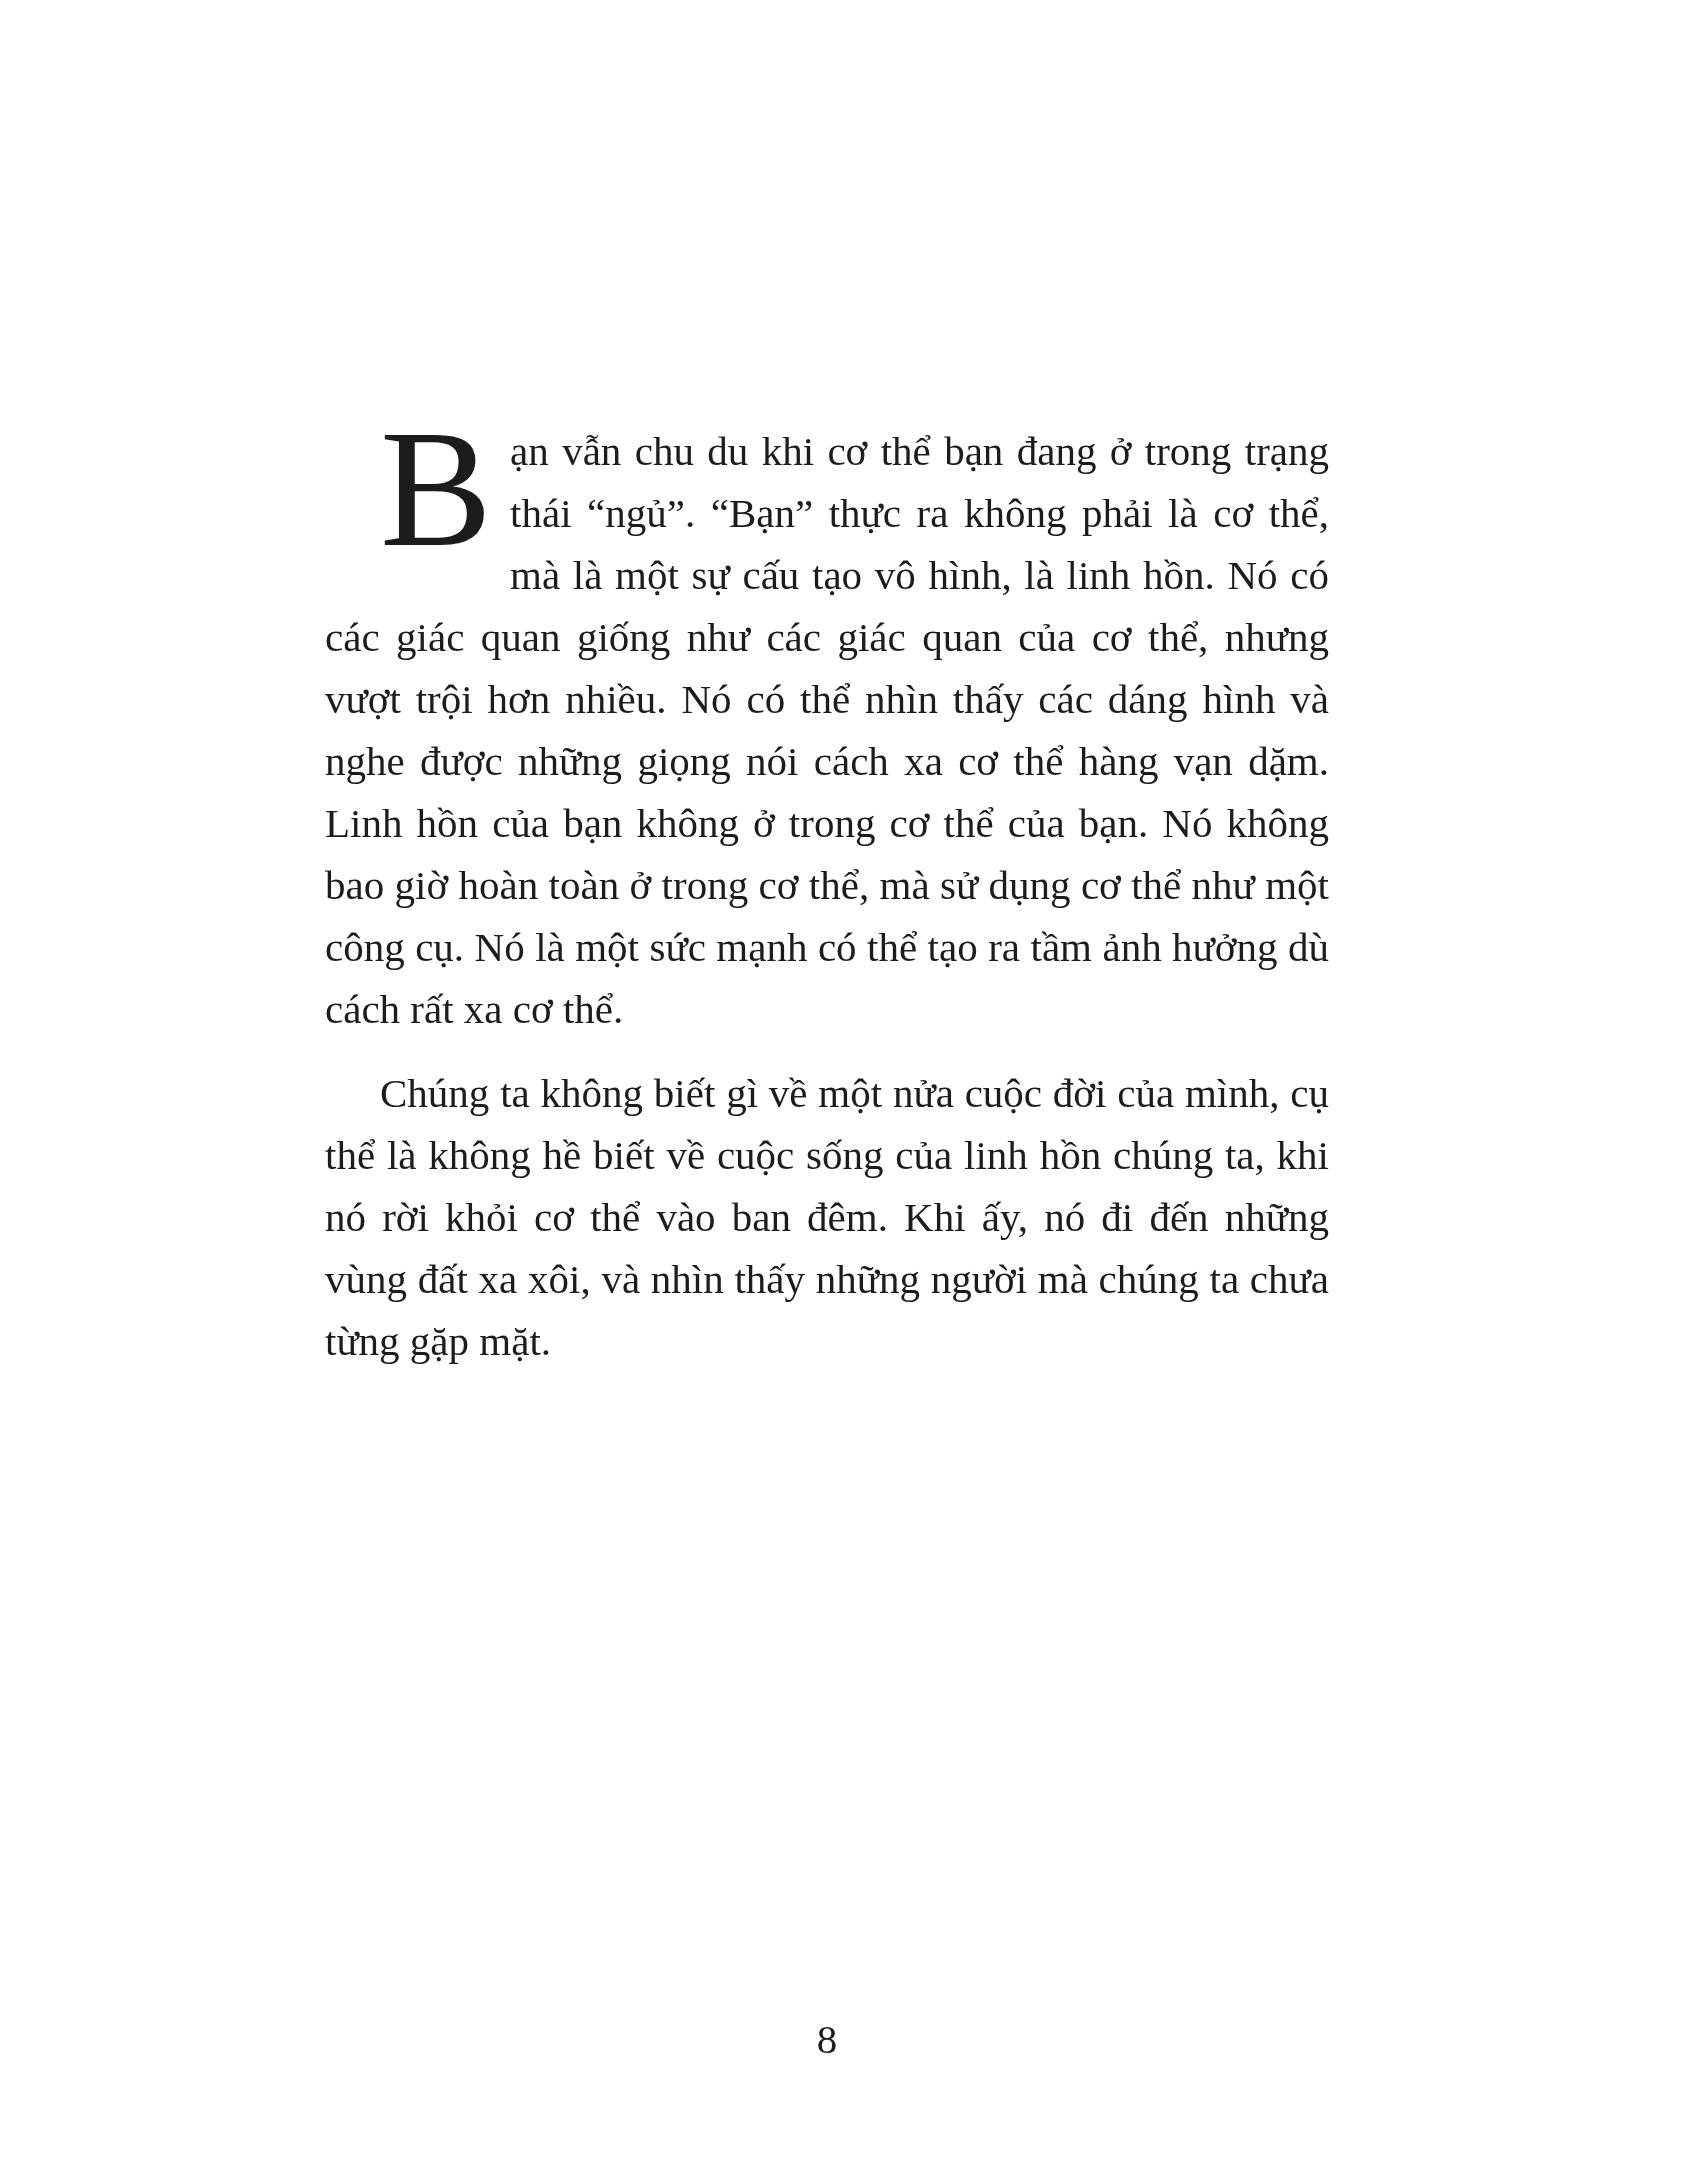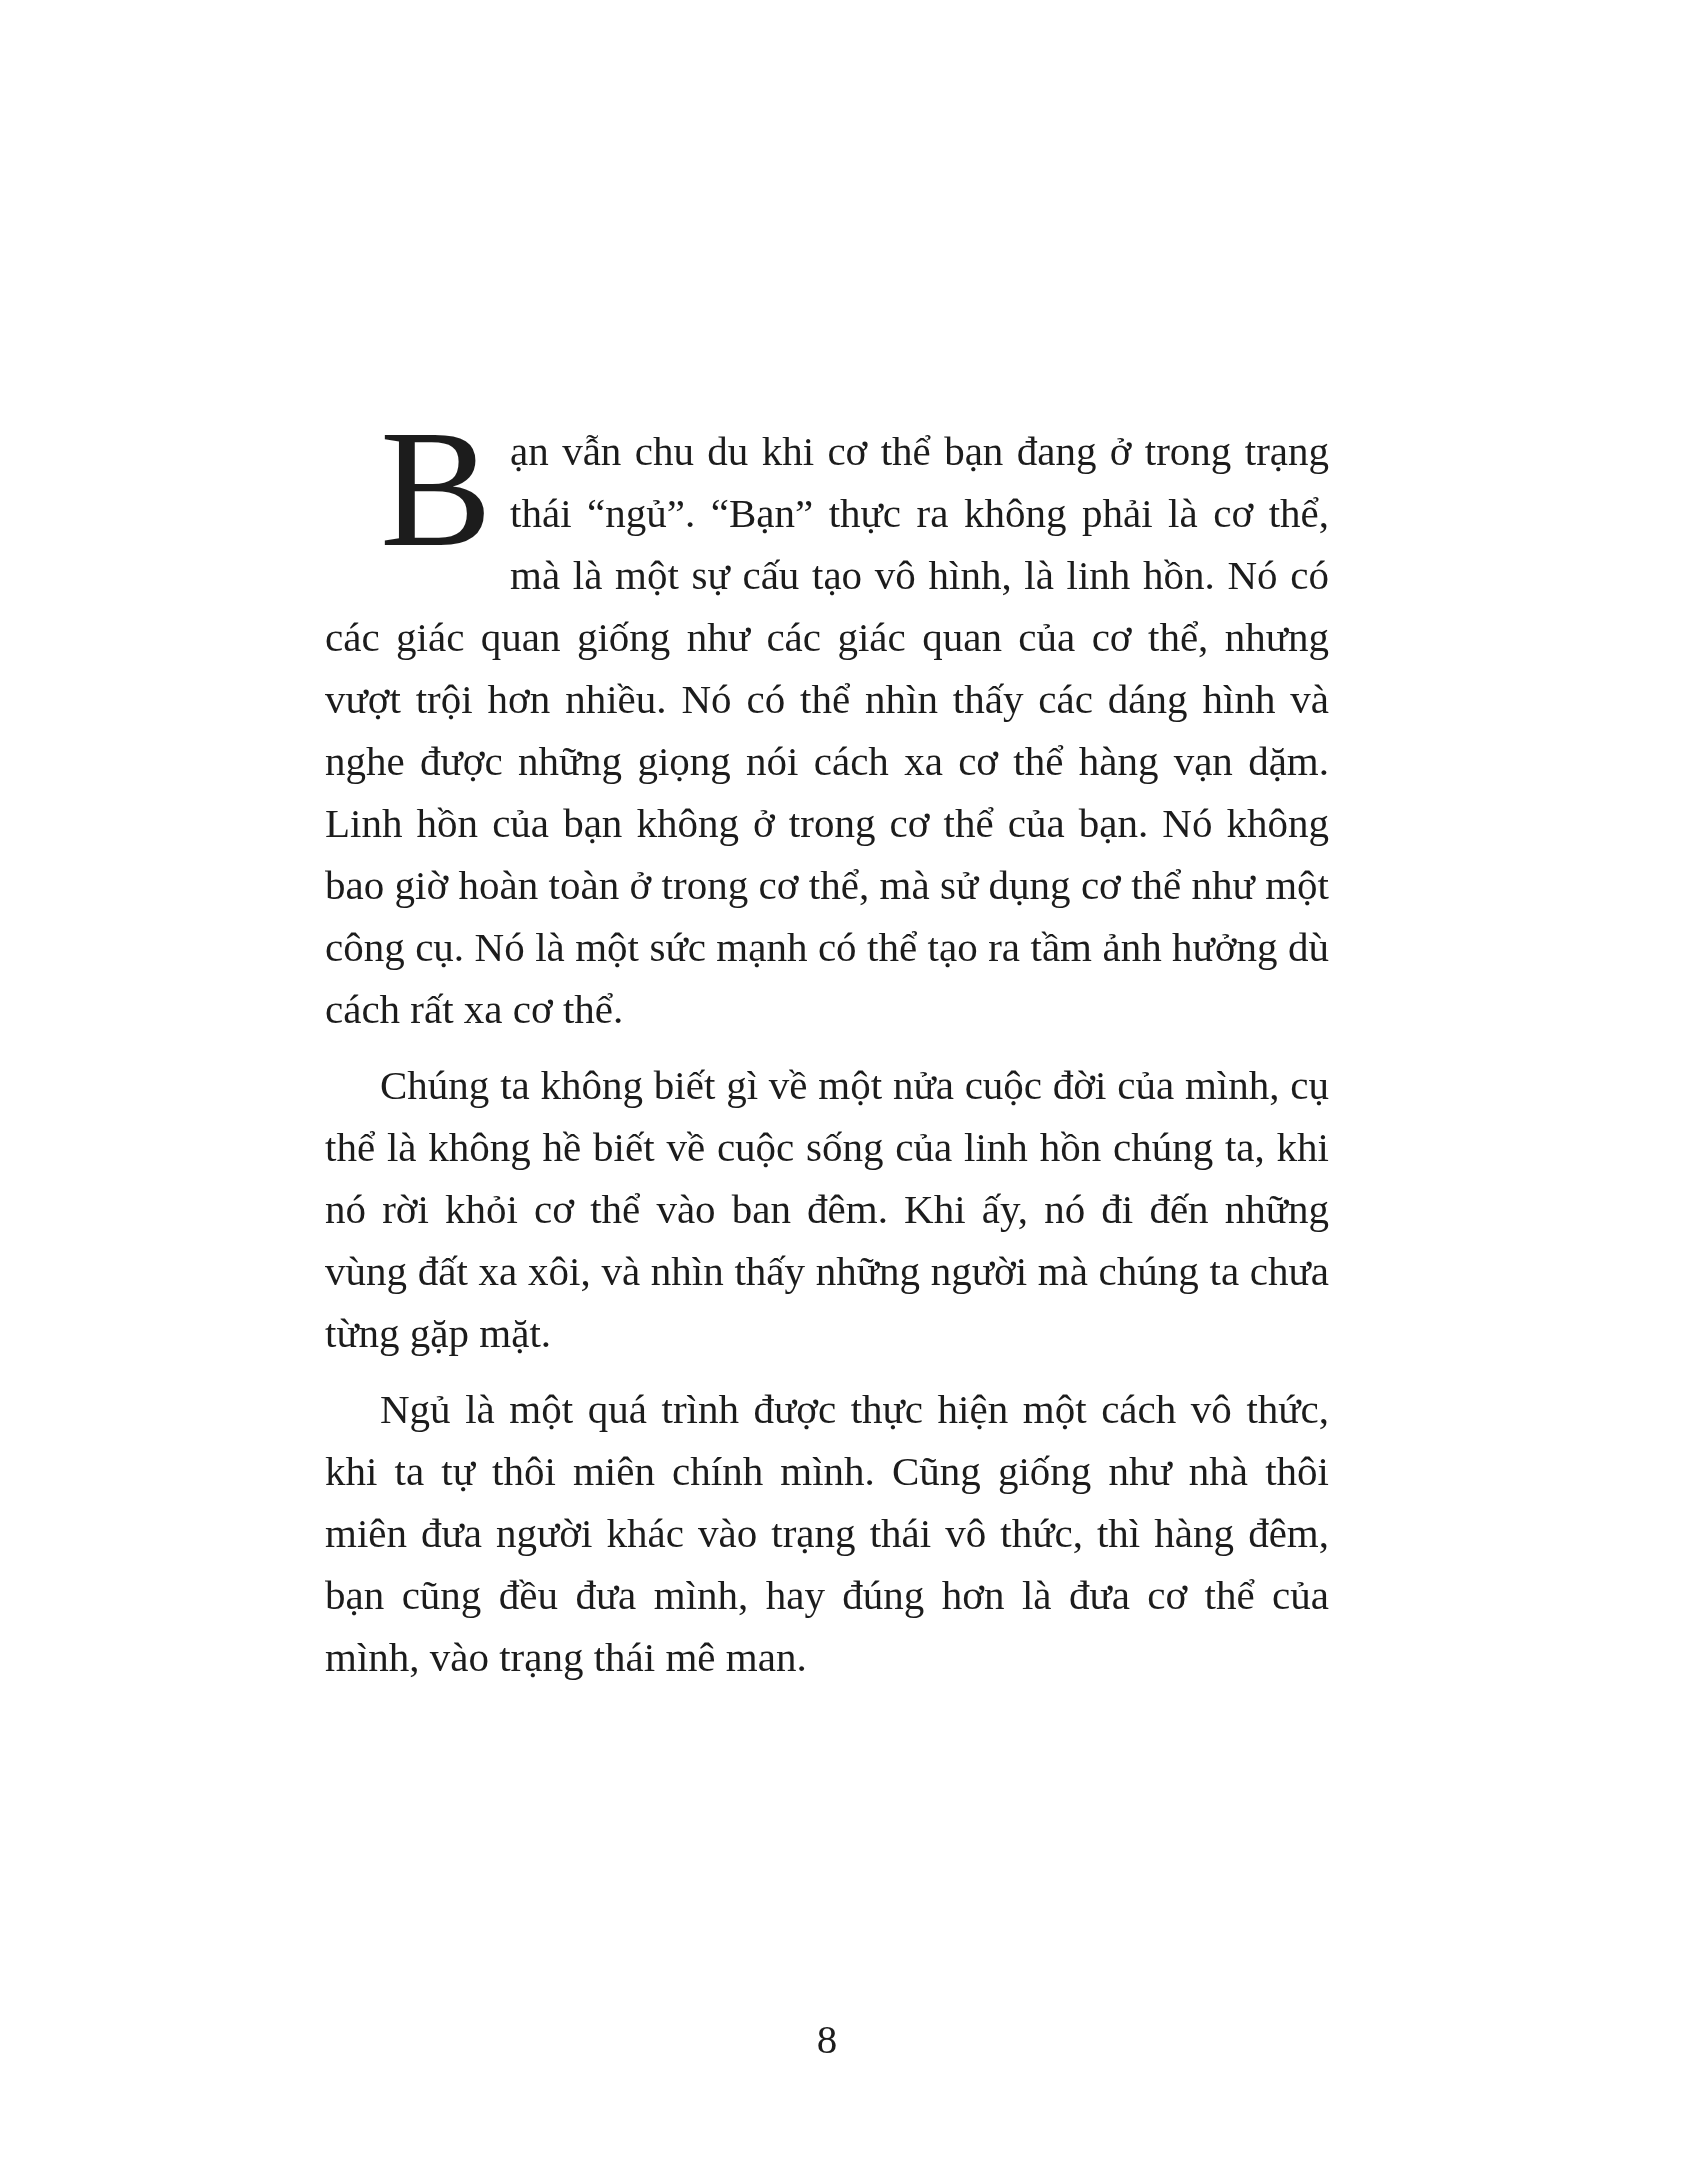--- a/index.html
+++ b/index.html
@@ -23,21 +23,21 @@
     width: 1004px;
   }
   .para {
     margin: 0;
     font-size: 41px;
     line-height: 62px;
     text-align: justify;
     text-justify: inter-word;
   }
   .para + .para {
-    margin-top: 14px;
+    margin-top: 22px;
   }
   .para.indent {
     text-indent: 55px;
   }
   .dropcap {
     float: left;
     font-size: 168px;
     line-height: 0.74;
     margin: 6px 18px 0 55px;
     color: #1c1c1c;
@@ -53,17 +53,16 @@
     color: #1c1c1c;
   }
 </style>
 </head>
 <body>
 
 <div class="book-page">
   <main class="text-block">
     <p class="para para-first"><span class="dropcap">B</span><span>ạn vẫn chu du khi cơ thể bạn đang ở trong trạng thái “ngủ”. “Bạn” thực ra không phải là cơ thể, mà là một sự cấu tạo vô hình, là linh hồn. Nó có các giác quan giống như các giác quan của cơ thể, nhưng vượt trội hơn nhiều. Nó có thể nhìn thấy các dáng hình và nghe được những giọng nói cách xa cơ thể hàng vạn dặm. Linh hồn của bạn không ở trong cơ thể của bạn. Nó không bao giờ hoàn toàn ở trong cơ thể, mà sử dụng cơ thể như một công cụ. Nó là một sức mạnh có thể tạo ra tầm ảnh hưởng dù cách rất xa cơ thể.</span></p>
     <p class="para indent">Chúng ta không biết gì về một nửa cuộc đời của mình, cụ thể là không hề biết về cuộc sống của linh hồn chúng ta, khi nó rời khỏi cơ thể vào ban đêm. Khi ấy, nó đi đến những vùng đất xa xôi, và nhìn thấy những người mà chúng ta chưa từng gặp mặt.</p>
-    <p class="para indent">Ngủ là một quá trình được thực hiện một cách vô thức, khi ta tự thôi miên chính mình. Cũng giống như nhà thôi miên đưa người khác vào trạng thái vô thức, thì hàng đêm, bạn cũng đều đưa mình, hay đúng hơn là đưa cơ thể của mình, vào trạng thái mê man.</p>
   </main>
   <div class="page-number">8</div>
 </div>
 
 
 </body></html>

